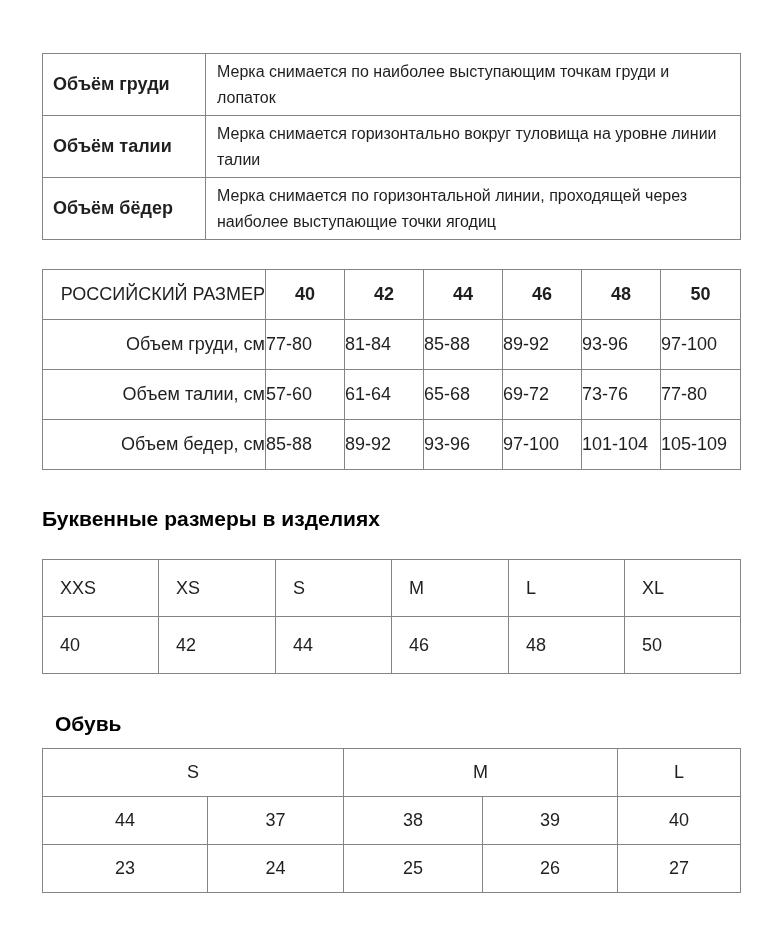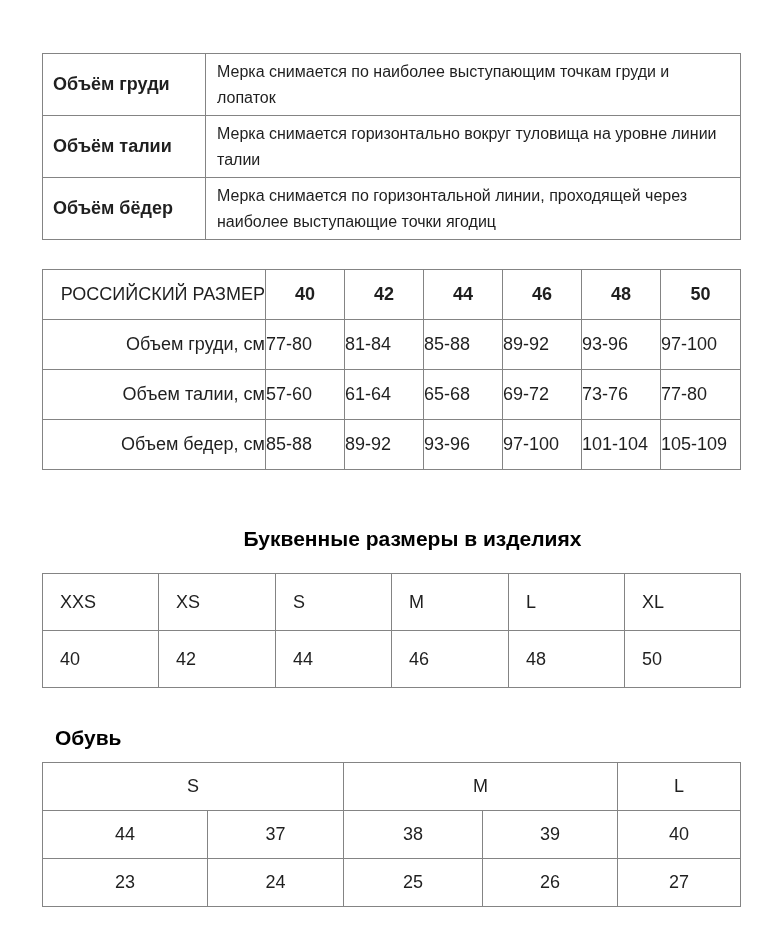--- a/index.html
+++ b/index.html
@@ -45,25 +45,25 @@
   .t-russian .c-val { }
   .t-russian .c-size { text-align: center; font-weight: bold; }
 
   
   .section-title {
     font-size: 21px;
     font-weight: bold;
     color: #000000;
     line-height: 25px;
   }
-  .title-letters { margin-top: 56px; text-align: center; }
+  .title-letters { margin-top: 36px; }
   .title-shoes   { margin-top: 37px; margin-left: 13px; }
 
   
-  .t-letters { margin-top: 22px; }
+  .t-letters { margin-top: 28px; }
   .t-letters td {
     height: 57px;
     padding-left: 17px;
     text-align: left;
   }
 
   
   .t-shoes { margin-top: 12px; }
   .t-shoes td {
     height: 48px;

